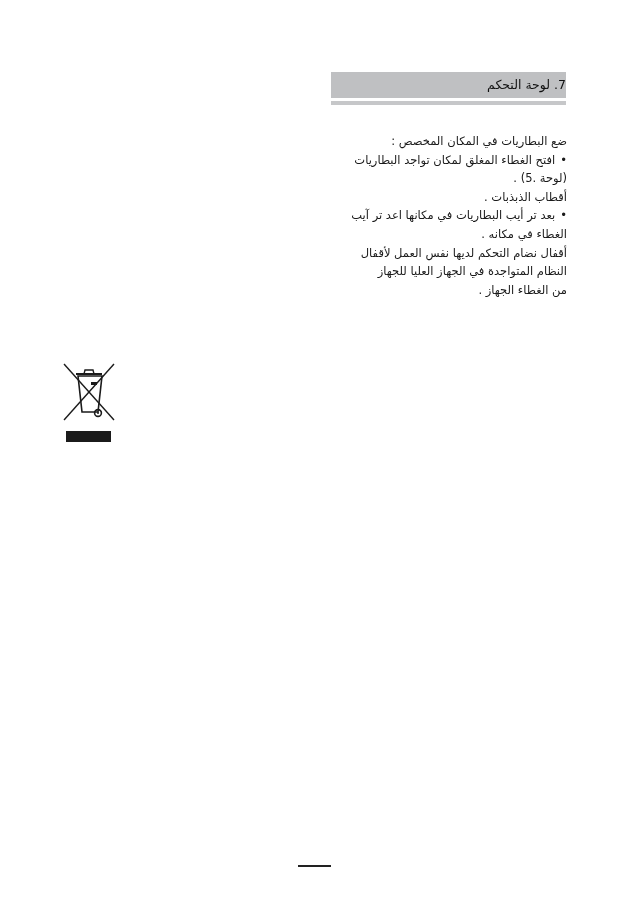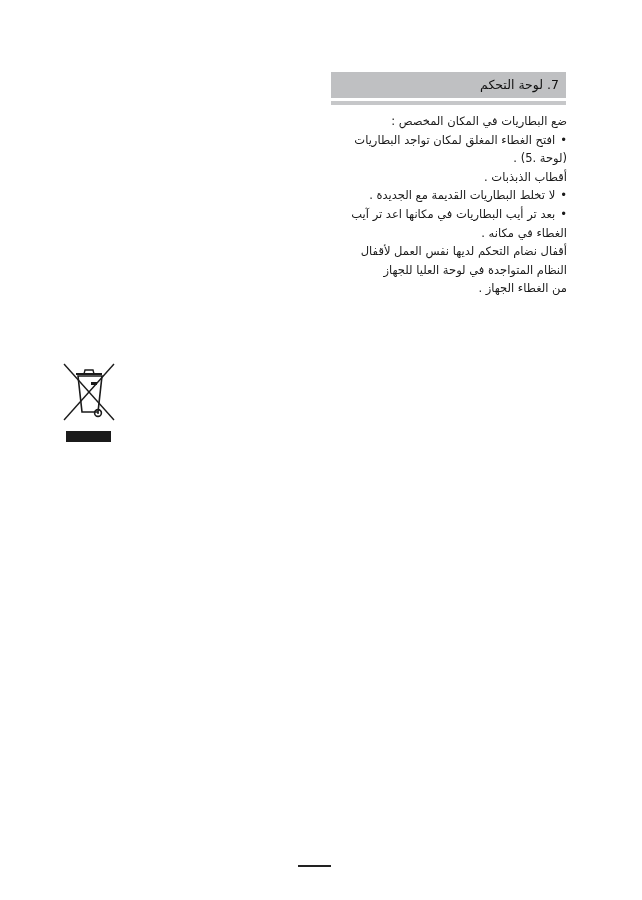--- a/index.html
+++ b/index.html
@@ -17,37 +17,37 @@
     }
     .section-header {
       position: absolute;
       left: 331px;
       top: 72px;
       width: 235px;
       height: 26px;
       background: #bfc0c2;
       direction: rtl;
       box-sizing: border-box;
-      padding-right: 7px;
+      padding-right: 0;
       font-size: 12.5px;
       line-height: 26px;
       color: #111;
     }
     .section-header-rule {
       position: absolute;
       left: 331px;
       top: 101px;
       width: 235px;
       height: 4px;
       background: #c6c7c9;
     }
     .body-text {
       position: absolute;
       left: 330px;
-      top: 112px;
+      top: 132px;
       width: 237px;
       direction: rtl;
       text-align: right;
       font-size: 11.5px;
       line-height: 18.6px;
       color: #1a1a1a;
     }
     .body-text .line {
       display: block;
       white-space: nowrap;
@@ -86,25 +86,24 @@
 <div class="section-header">
   <span>7. لوحة التحكم</span>
 </div>
 <div class="section-header-rule"></div>
 
 <div class="body-text">
   <span class="line"><span>ضع البطاريات في المكان المخصص :</span></span>
   <span class="line bullet"><span>افتح الغطاء المغلق لمكان تواجد البطاريات</span></span>
   <span class="line"><span>(لوحة .5) .</span></span>
   <span class="line"><span>أقطاب الذبذبات .</span></span>
-  <span class="line bullet"><span>لا تخلط البطاريات القديمة مع الجديدة .</span></span>
   <span class="line bullet"><span>بعد تر أيب البطاريات في مكانها اعد تر آيب</span></span>
   <span class="line"><span>الغطاء في مكانه .</span></span>
   <span class="line"><span>أقفال نضام التحكم لديها نفس العمل لأقفال</span></span>
-  <span class="line"><span>النظام المتواجدة في لوحة العليا للجهاز</span></span>
+  <span class="line"><span>النظام المتواجدة في الجهاز العليا للجهاز</span></span>
   <span class="line"><span>من الغطاء الجهاز .</span></span>
 </div>
 
 <div class="weee-icon">
   <svg width="58" height="64" viewBox="0 0 58 64" xmlns="http://www.w3.org/2000/svg">
     <g stroke="#1b1b1b" fill="none" stroke-width="1.6">
 
       <path d="M16 14 L42 14" stroke-width="2"></path>
       <path d="M24 14 L25 10 L33 10 L34 14" stroke-width="1.4"></path>
 

